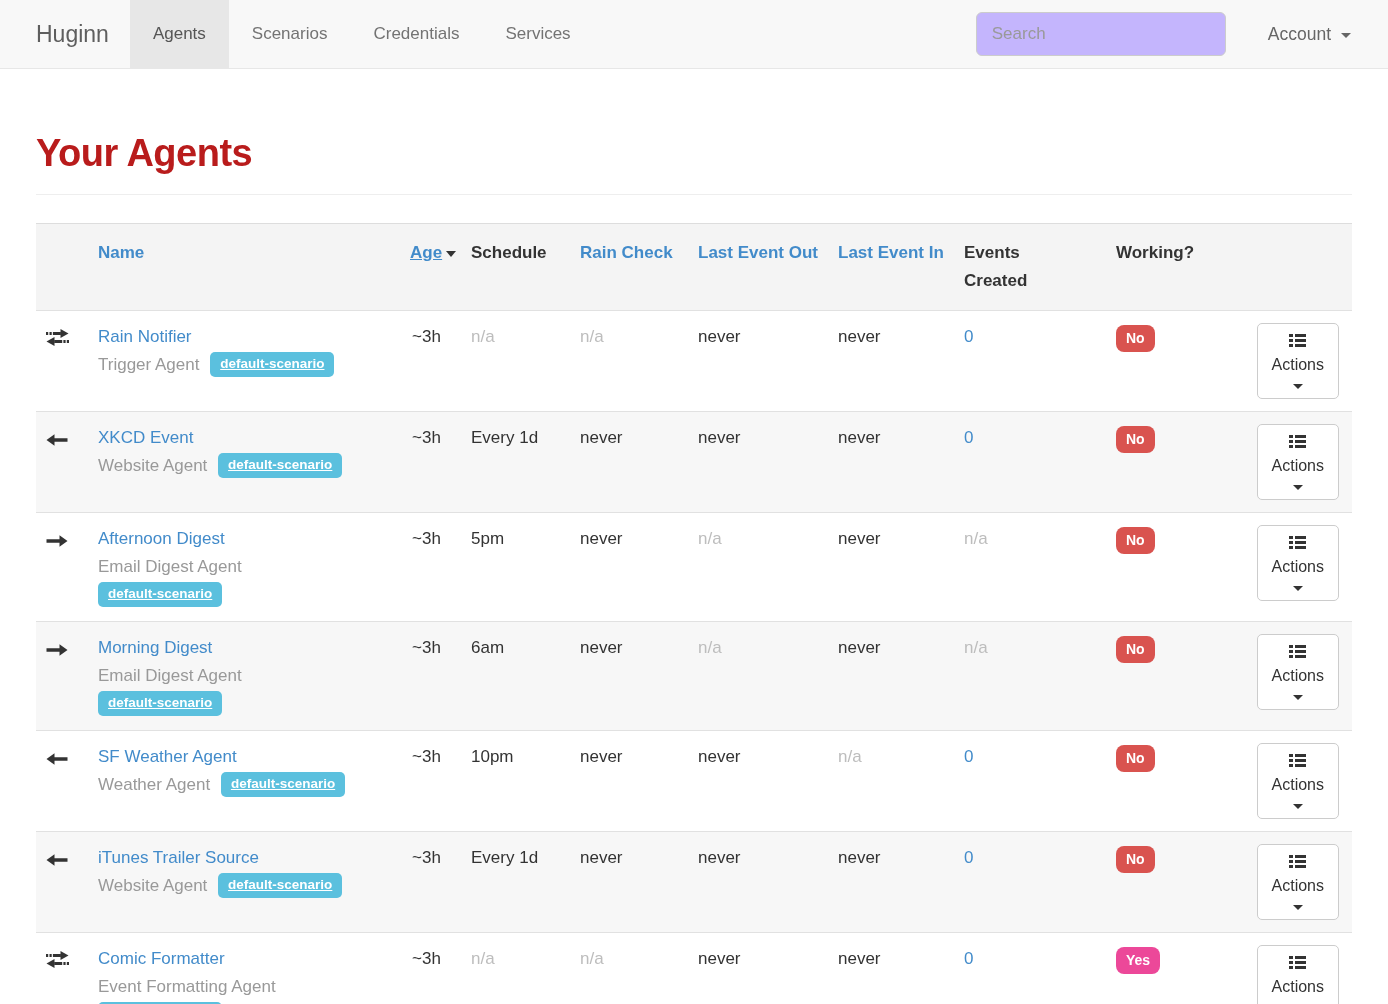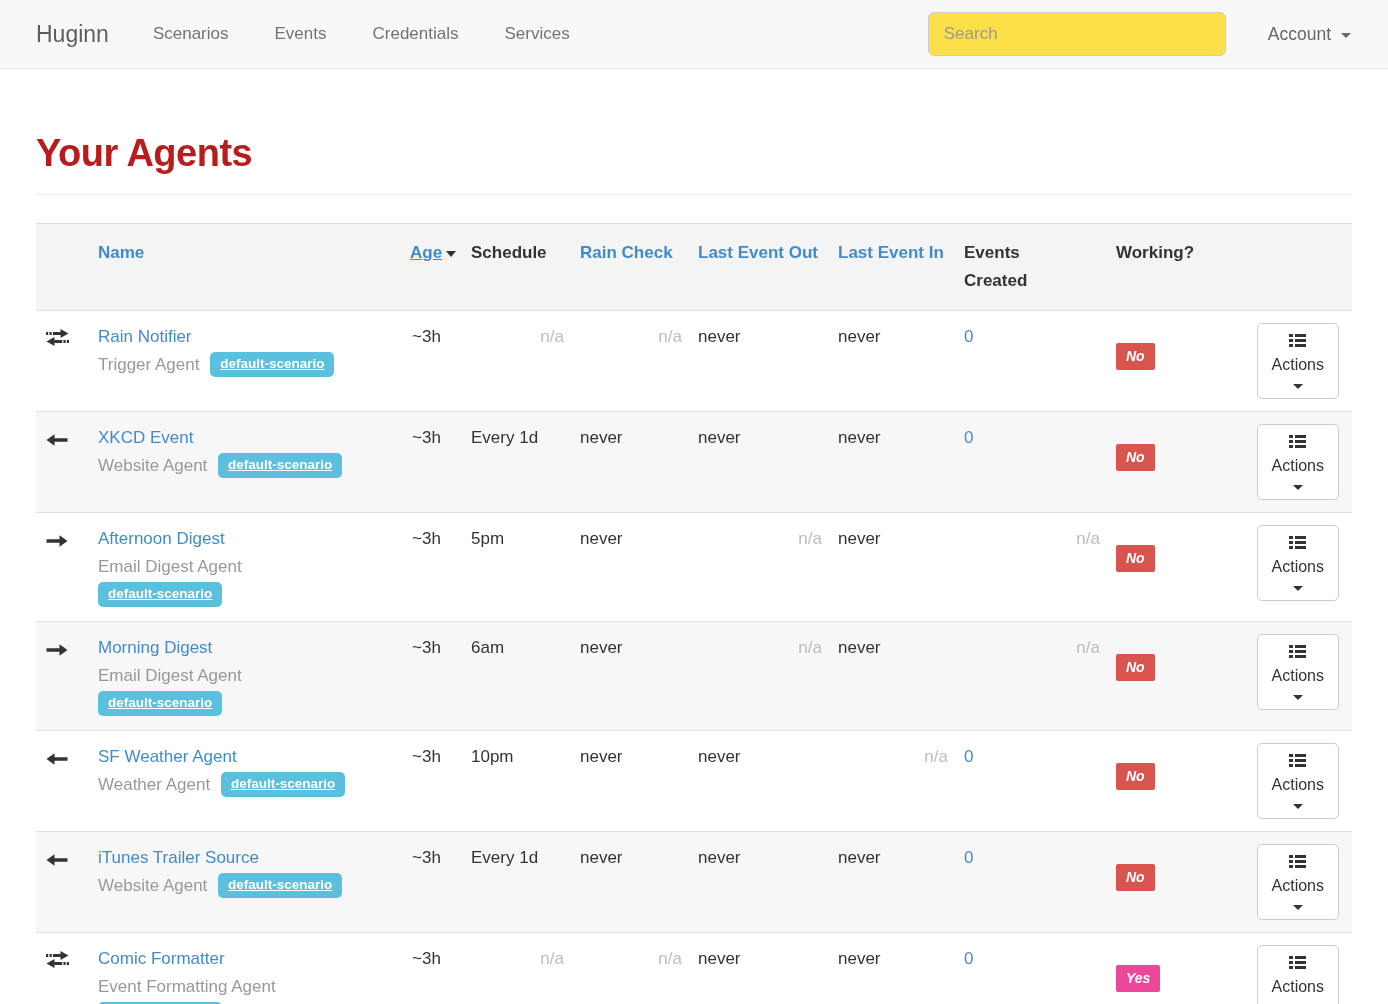--- a/index.html
+++ b/index.html
@@ -24,25 +24,25 @@
     font-size: 23px; color: #5e5e5e;
   }
   .nav { display: flex; align-items: stretch; }
   .nav-item {
     display: flex; align-items: center;
     padding: 0 23px; font-size: 17px; color: #737373; cursor: pointer;
   }
   .nav-item.active { background: #e7e7e7; color: #555; }
   .nav-right { display: flex; align-items: center; margin-left: auto; }
   .search-input {
-    width: 298px; height: 44px;
+    width: 250px; height: 44px;
     border: 1px solid #ccc; border-radius: 6px;
     padding: 0 15px; font-size: 17px; color: #555;
     font-family: "Liberation Sans", sans-serif;
-    background: #fde047; outline: none;
+    background: #c4b5fd; outline: none;
   }
   .search-input::placeholder { color: #999; }
   .account {
     display: flex; align-items: center; gap: 10px;
     padding: 0 37px 0 42px; color: #666; font-size: 17.5px; cursor: pointer;
   }
   .caret {
     display: inline-block; width: 0; height: 0;
     border-left: 5px solid transparent; border-right: 5px solid transparent;
     border-top: 5px solid currentColor; margin-top: 2px;
@@ -77,54 +77,54 @@
   }
   tbody td {
     vertical-align: top; padding: 12px 8px;
     font-size: 17px; line-height: 28px;
     border-top: 1px solid #e1e1e1;
   }
   tbody tr:nth-child(even) { background: #f7f7f7; }
   td.icon-cell { padding-left: 9px; padding-top: 17px; }
   .name-link { color: #428bca; }
   .agent-type { color: #999; }
-  td.muted, .muted { color: #bdbdbd; text-align: right; }
+  td.muted, .muted { color: #bdbdbd; }
   .num-link { color: #428bca; }
   .scenario-badge {
     display: inline-block; background: #5bc0de; color: #fff;
     font-size: 13.5px; font-weight: bold; line-height: 1;
     padding: 5px 10px 6px; border-radius: 5px;
     margin-left: 6px; vertical-align: 2px; text-decoration: underline;
   }
   .badge-line { line-height: 28px; }
   .badge-line .scenario-badge { margin-left: 0; }
   .working-badge {
     display: inline-block; color: #fff; font-size: 14px; font-weight: bold;
-    line-height: 1; padding: 6px 10px 7px; border-radius: 2px; margin-top: 20px; font-style: italic;
+    line-height: 1; padding: 6px 10px 7px; border-radius: 8px; margin-top: 2px;
   }
   .working-badge.danger { background: #d9534f; }
   .working-badge.success { background: #ec4899; }
   td.actions-cell { text-align: right; padding-right: 13px; }
   .actions-btn {
     display: inline-flex; align-items: center; gap: 8px;
     background: #fff; border: 1px solid #ccc; border-radius: 5px;
     padding: 9px 14px; font-size: 16px; color: #333;
     font-family: "Liberation Sans", sans-serif; cursor: pointer; flex-direction: column;
   }
   .actions-btn .caret { border-top-color: #333; }
   .dir-icon { display: inline-block; }
 </style>
 </head>
 <body>
 
 <nav class="navbar">
   <a class="brand">Huginn</a>
   <div class="nav">
+    <a class="nav-item active">Agents</a>
     <a class="nav-item">Scenarios</a>
-    <a class="nav-item">Events</a>
     <a class="nav-item">Credentials</a>
     <a class="nav-item">Services</a>
   </div>
   <div class="nav-right">
     <input class="search-input" type="text" placeholder="Search" style="">
     <div class="account">
       <span>Account</span>
       <span class="caret"></span>
     </div>
   </div>

